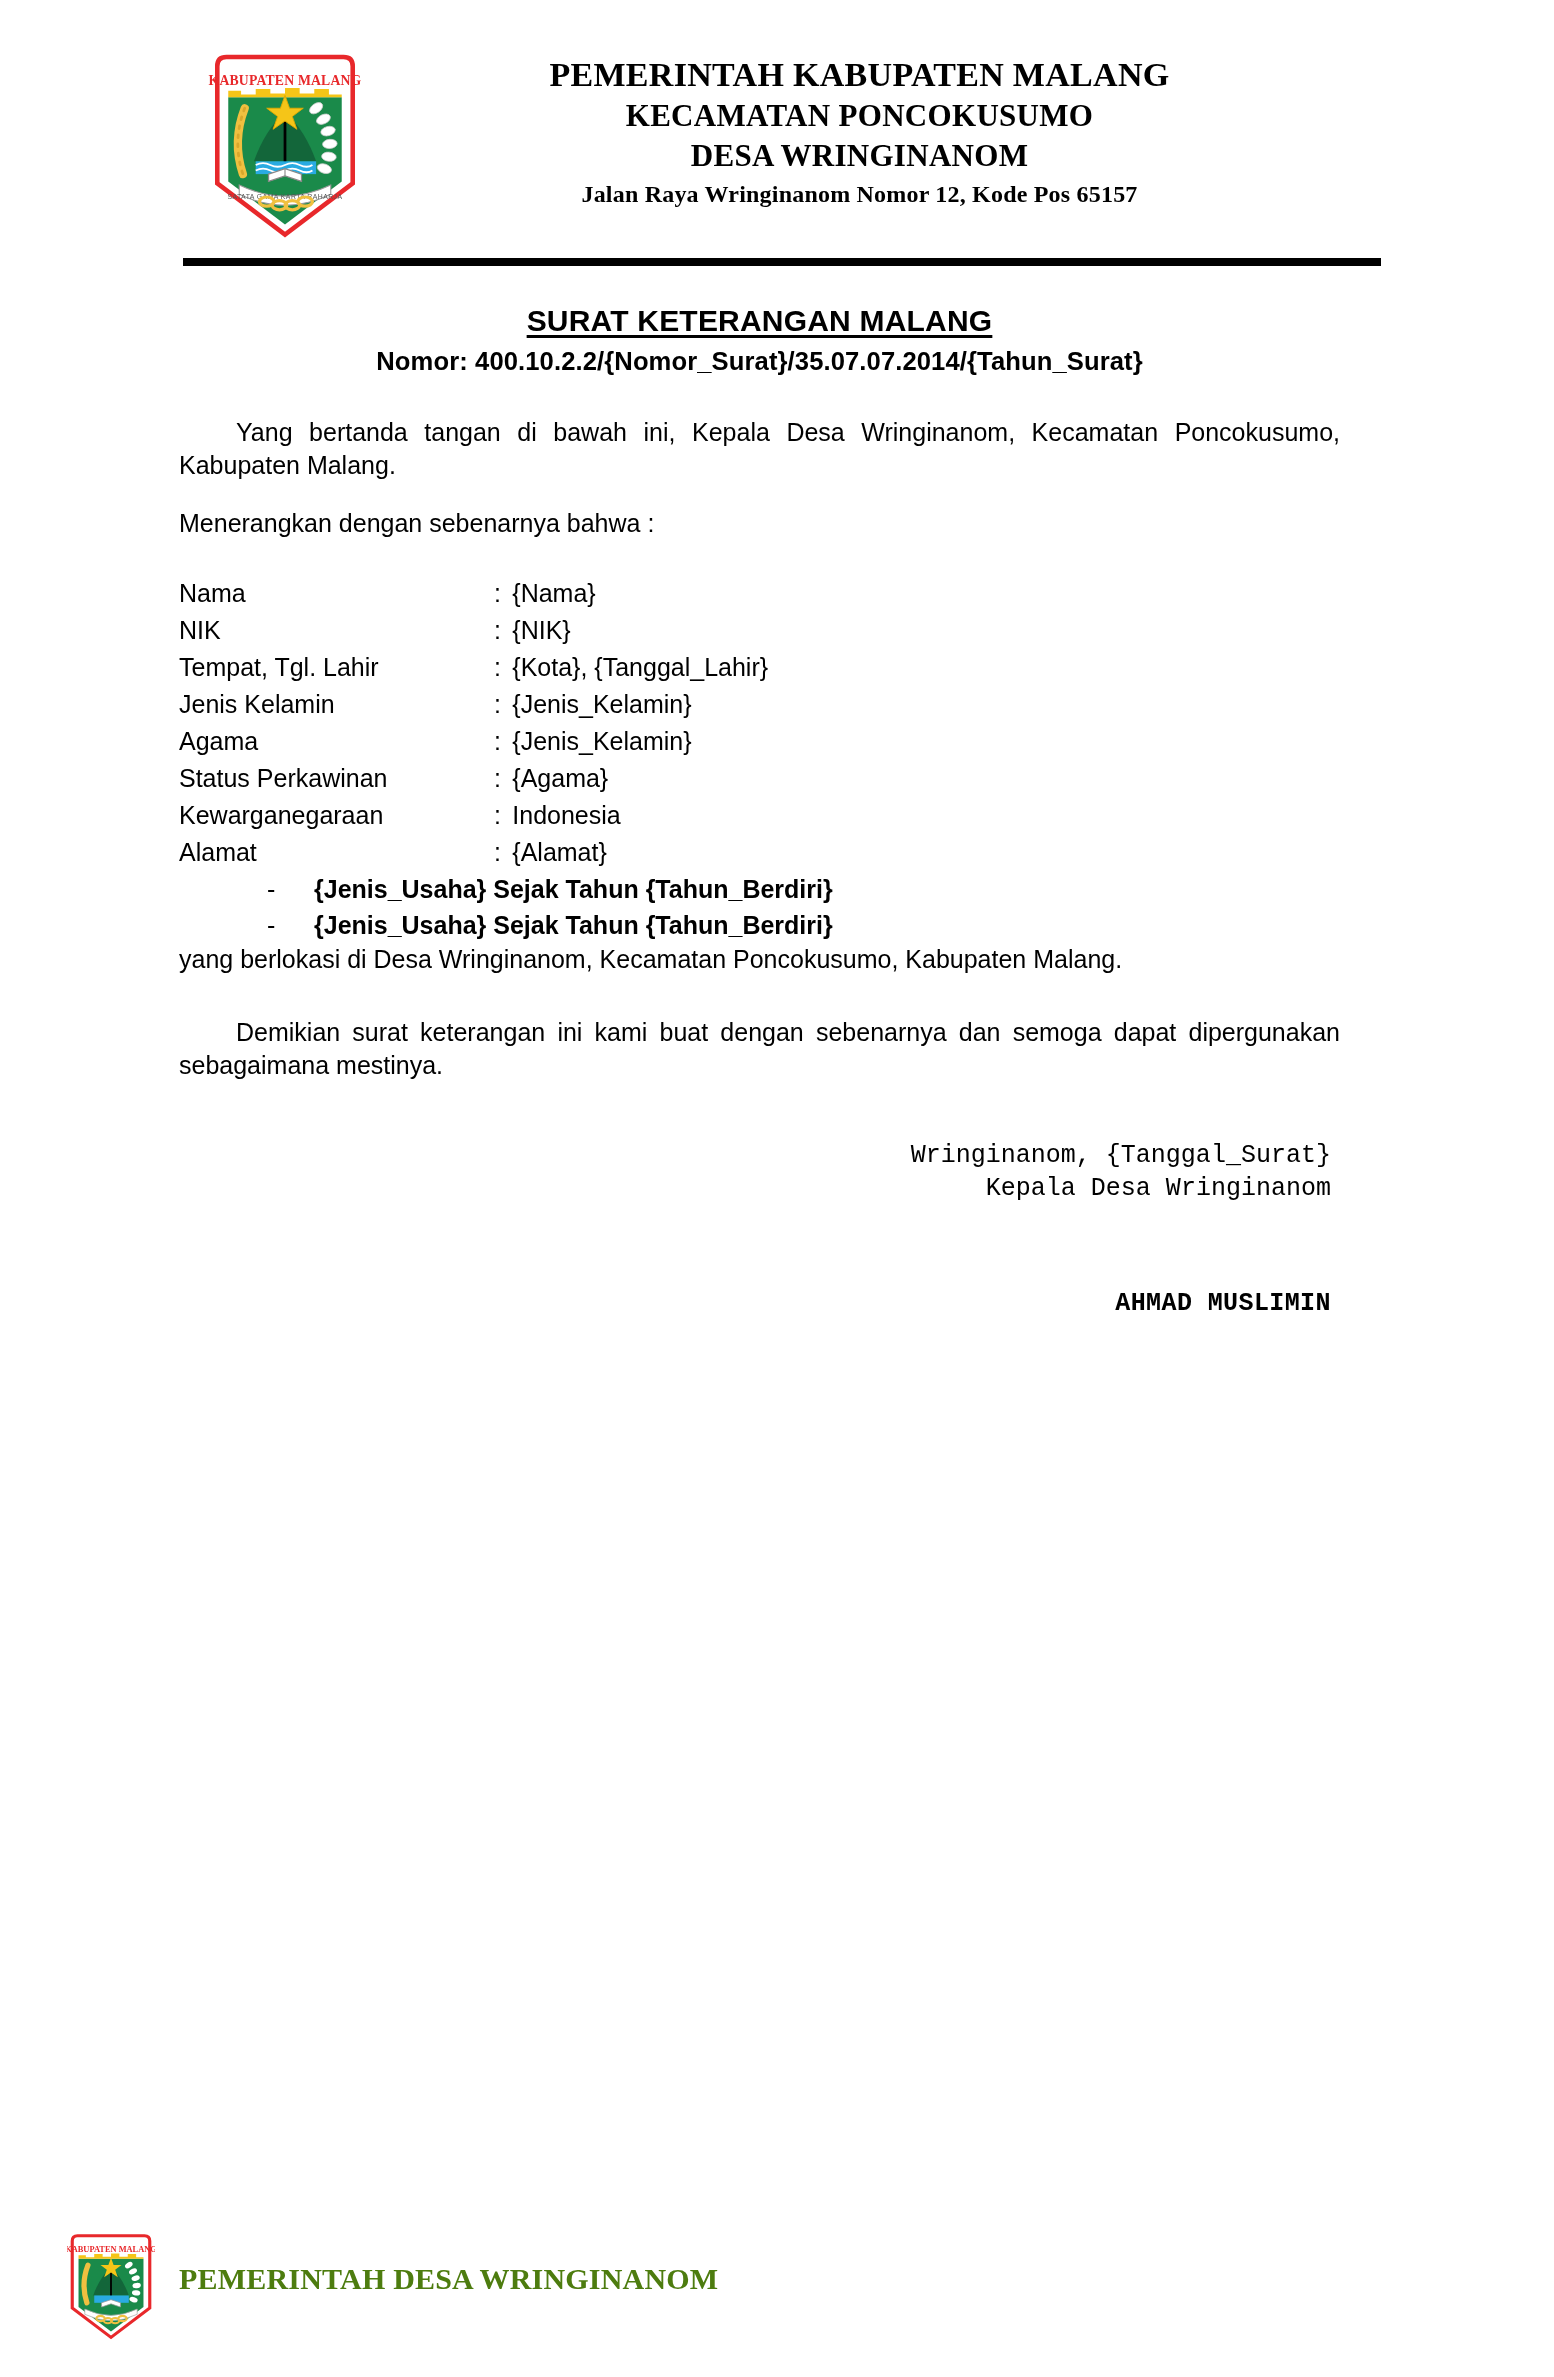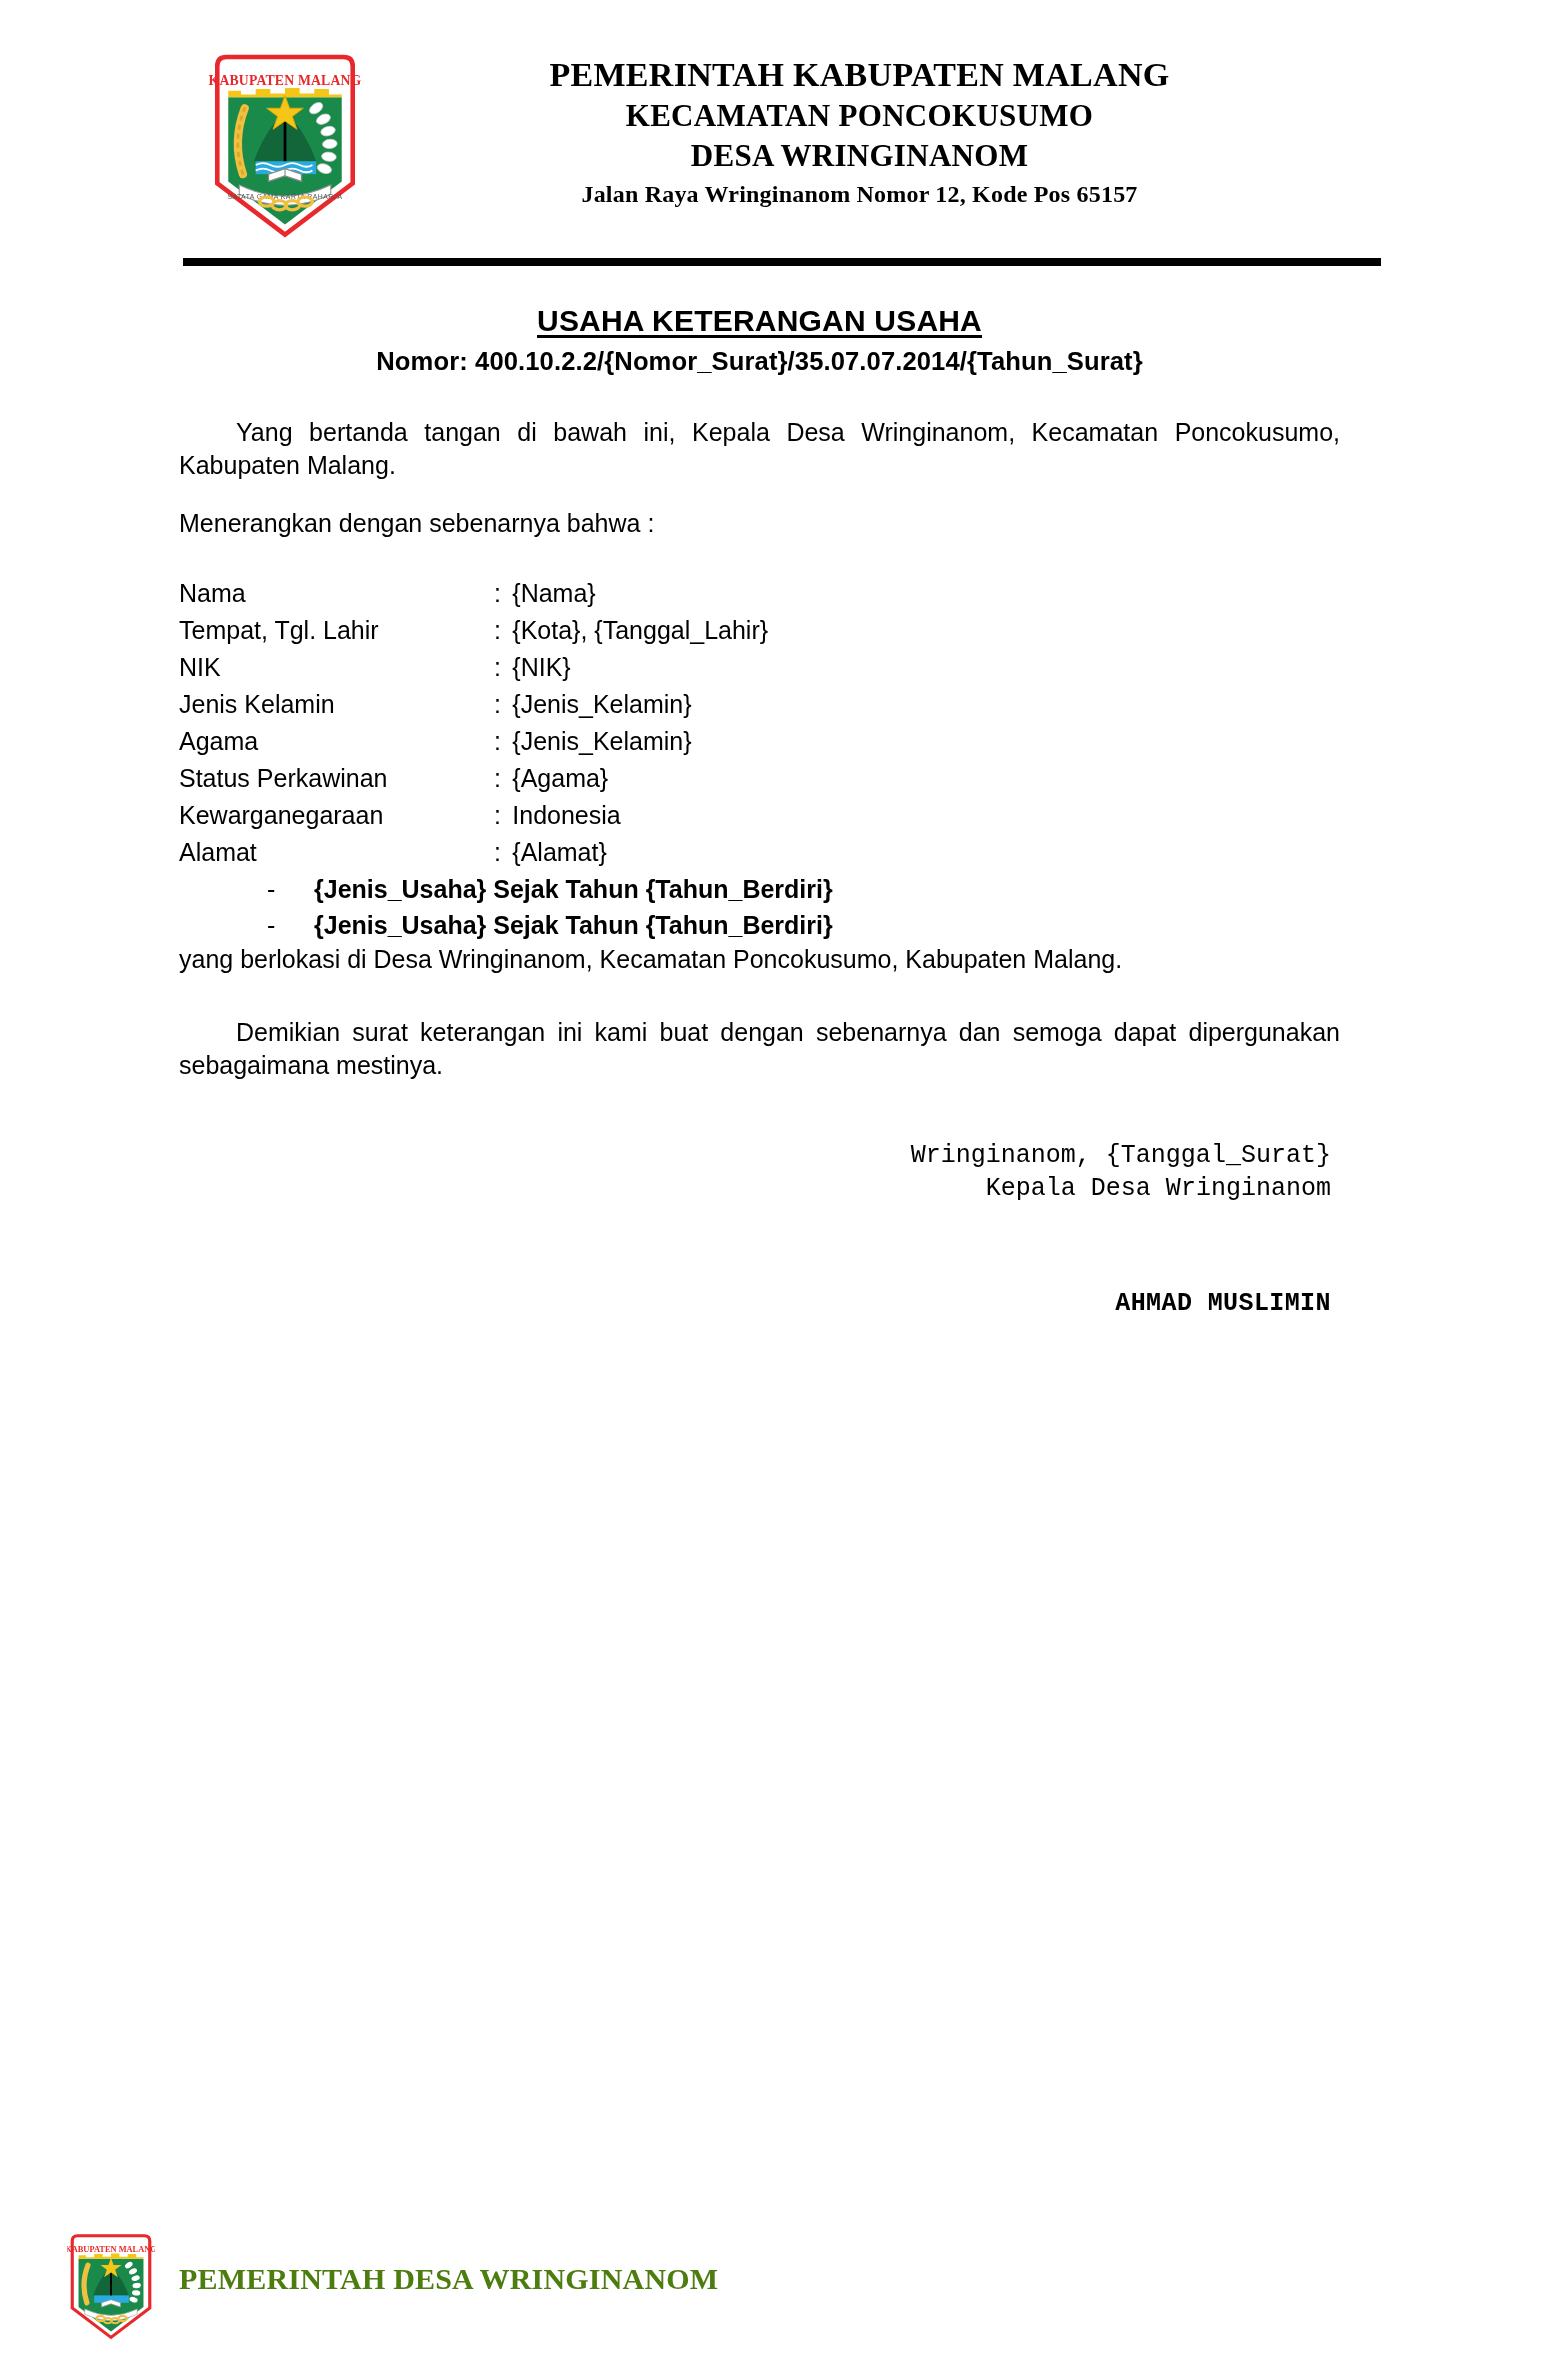--- a/index.html
+++ b/index.html
@@ -244,42 +244,42 @@
       <div class="hl2">KECAMATAN PONCOKUSUMO</div>
       <div class="hl3">DESA WRINGINANOM</div>
       <div class="hl4">Jalan Raya Wringinanom Nomor 12, Kode Pos 65157</div>
     </div>
   </div>
 
   <div class="header-rule"></div>
 
   <div class="content">
 
-    <div class="doc-title">USAHA KETERANGAN USAHA</div>
+    <div class="doc-title">SURAT KETERANGAN MALANG</div>
     <div class="doc-number">Nomor: 400.10.2.2/{Nomor_Surat}/35.07.07.2014/{Tahun_Surat}</div>
 
     <p class="para indent p-intro">Yang bertanda tangan di bawah ini, Kepala Desa Wringinanom, Kecamatan Poncokusumo, Kabupaten Malang.</p>
     <p class="para noindent p-intro2">Menerangkan dengan sebenarnya bahwa :</p>
 
     <table class="fields">
       <tbody>
         <tr>
           <td class="lbl">Nama</td>
           <td class="sep">:</td>
           <td class="val">{Nama}</td>
         </tr>
         <tr>
+          <td class="lbl">NIK</td>
+          <td class="sep">:</td>
+          <td class="val">{NIK}</td>
+        </tr>
+        <tr>
           <td class="lbl">Tempat, Tgl. Lahir</td>
           <td class="sep">:</td>
           <td class="val">{Kota}, {Tanggal_Lahir}</td>
-        </tr>
-        <tr>
-          <td class="lbl">NIK</td>
-          <td class="sep">:</td>
-          <td class="val">{NIK}</td>
         </tr>
         <tr>
           <td class="lbl">Jenis Kelamin</td>
           <td class="sep">:</td>
           <td class="val">{Jenis_Kelamin}</td>
         </tr>
         <tr>
           <td class="lbl">Agama</td>
           <td class="sep">:</td>
           <td class="val">{Jenis_Kelamin}</td>

